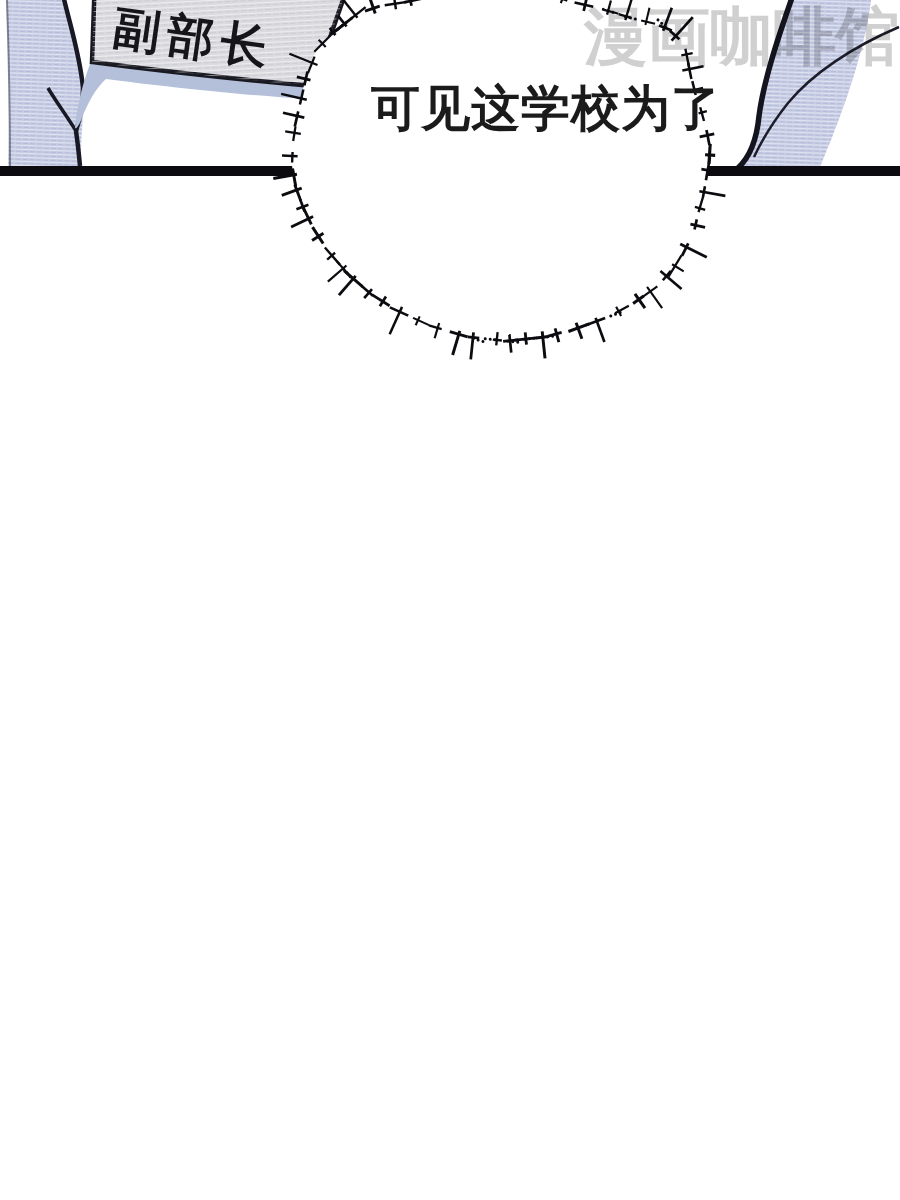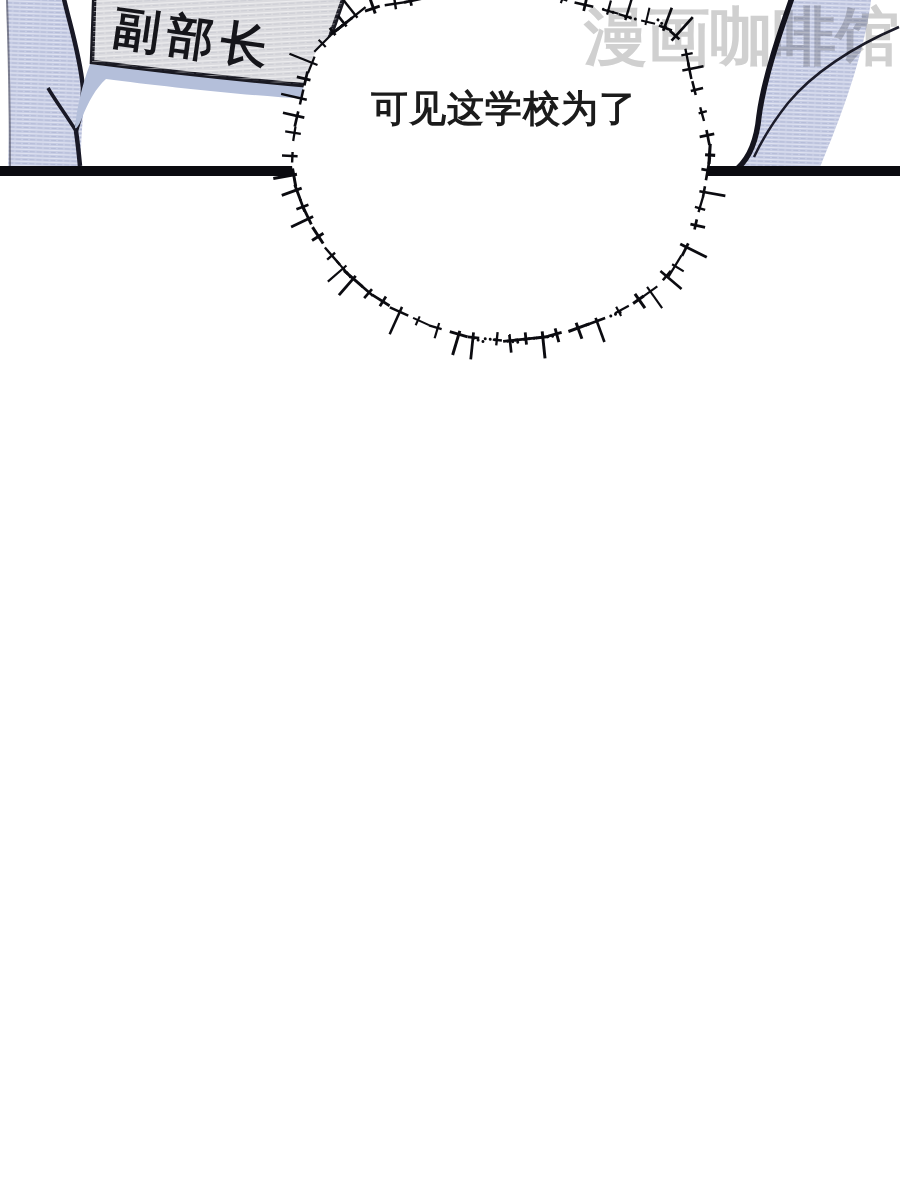--- a/index.html
+++ b/index.html
@@ -1,21 +1,21 @@
 <!DOCTYPE html>
 <html><head>
 <meta charset="utf-8">
 <style>
   html,body{margin:0;padding:0;background:#ffffff;}
   .page{position:relative;width:900px;height:1200px;background:#ffffff;overflow:hidden;
         font-family:"Liberation Sans","DejaVu Sans",sans-serif;}
   .scene{position:absolute;left:0;top:0;display:block;}
   .badge-text{position:absolute;left:118px;top:-4px;transform:rotate(8deg);transform-origin:left top;
         font-size:47px;font-weight:700;letter-spacing:7px;color:#15151a;white-space:nowrap;}
-  .bubble-text{position:absolute;left:371px;top:84px;font-size:37px;line-height:49px;
+  .bubble-text{position:absolute;left:371px;top:84px;font-size:49px;line-height:49px;
         font-weight:700;letter-spacing:1px;color:#1b1b1b;white-space:nowrap;}
   .watermark{position:absolute;left:584px;top:-6px;font-size:63px;font-weight:700;
         color:#cbcbcb;mix-blend-mode:multiply;opacity:0.9;white-space:nowrap;letter-spacing:0;}
 </style>
 </head>
 <body>
 
 <div class="page">
 
   <svg class="scene" width="900" height="420" viewBox="0 0 900 420">

